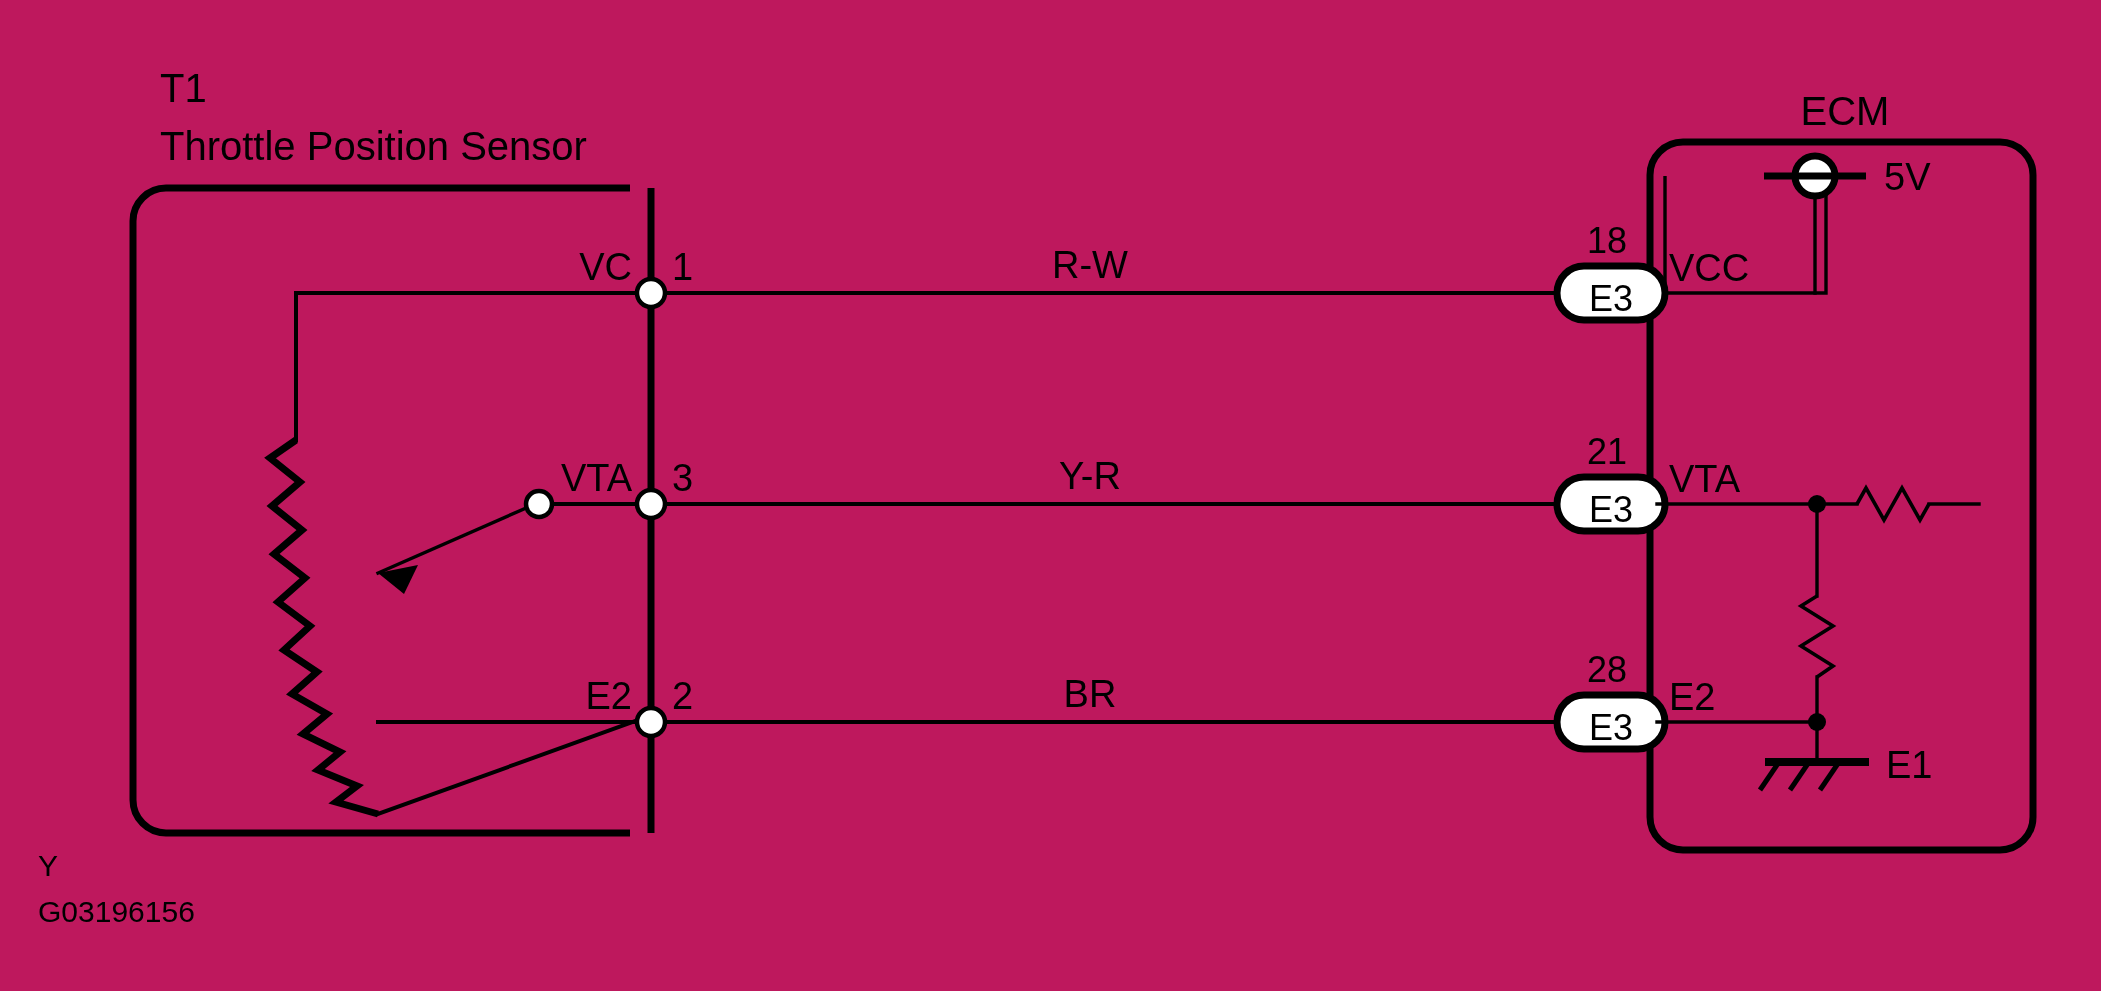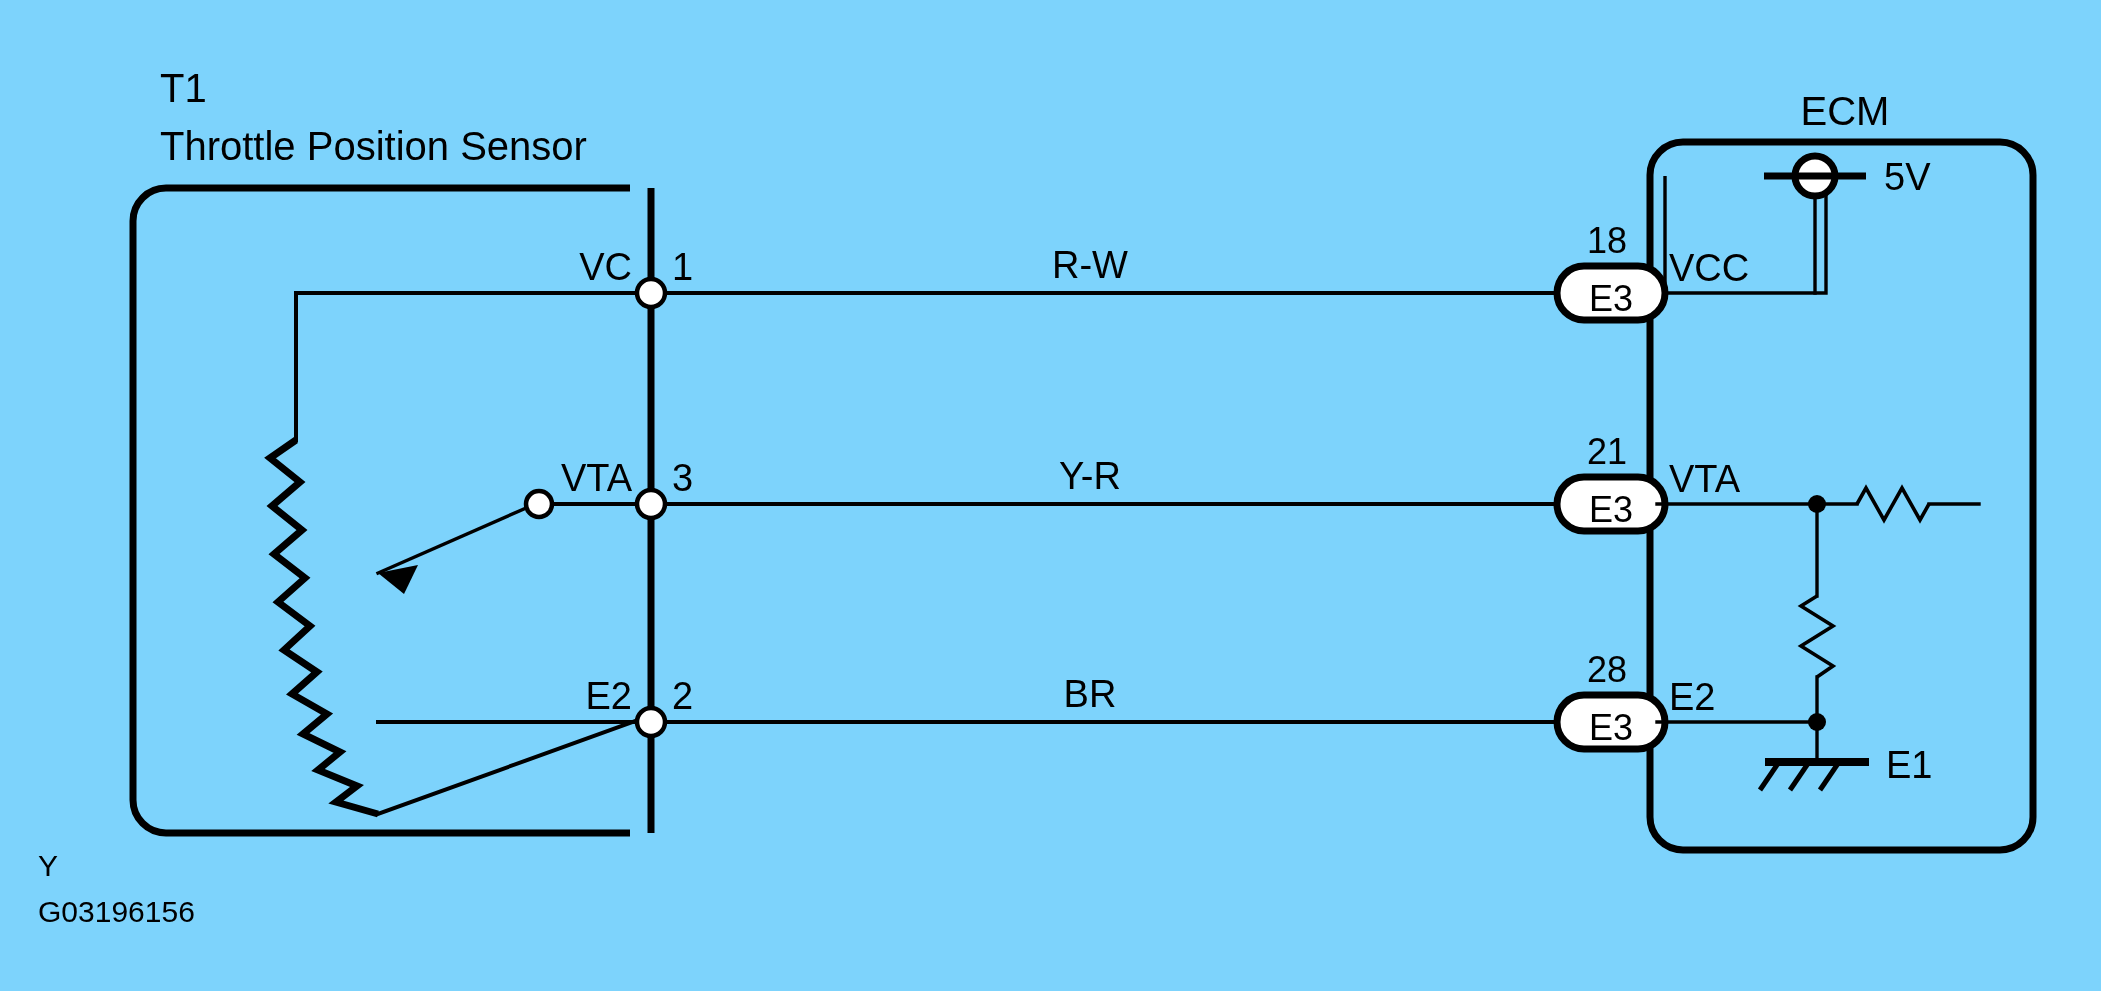--- a/index.html
+++ b/index.html
@@ -9,21 +9,21 @@
     background: #ffffff;
   }
   body {
     font-family: "Liberation Sans", sans-serif;
     color: #000000;
   }
   #diagram-root {
     position: relative;
     width: 2101px;
     height: 991px;
-    background: #7dd3fc;
+    background: #be185d;
     overflow: hidden;
   }
   svg#wiring-svg {
     position: absolute;
     top: 0;
     left: 0;
     width: 2101px;
     height: 991px;
     display: block;
   }

